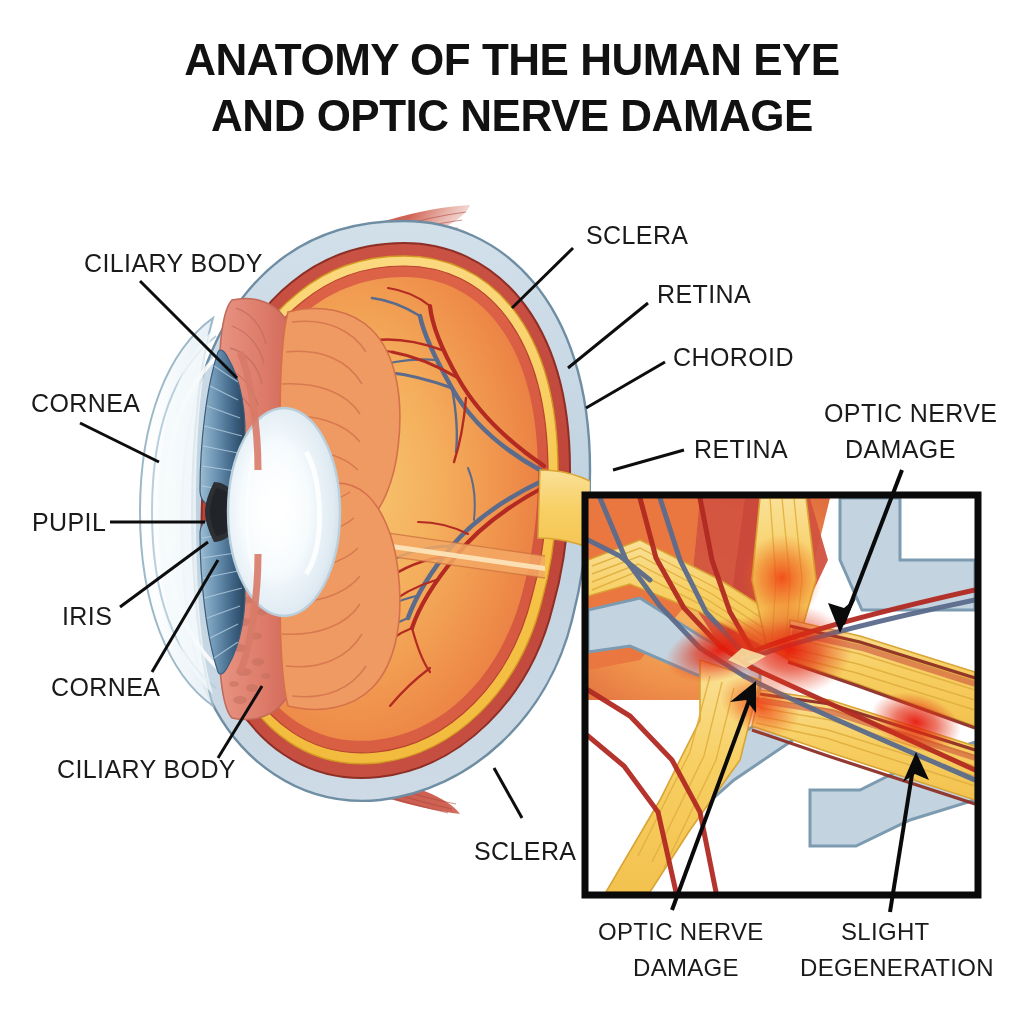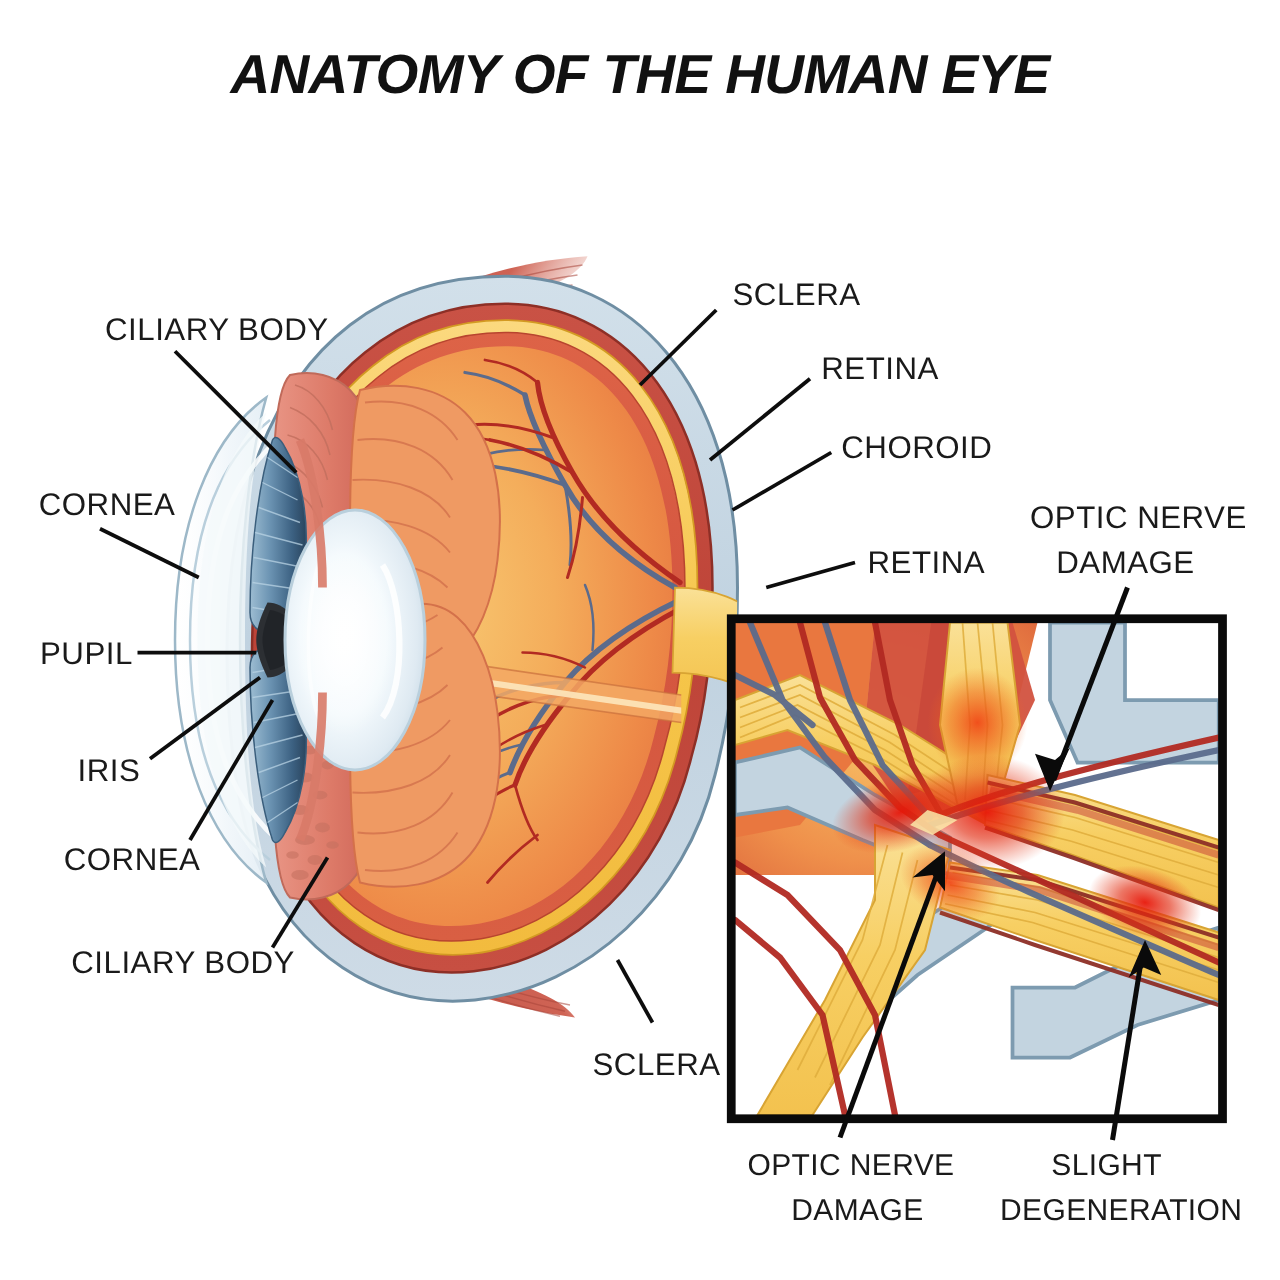--- a/index.html
+++ b/index.html
@@ -21,21 +21,21 @@
     left: 0;
     top: 32px;
     width: 1024px;
     text-align: center;
     font-weight: bold;
     font-size: 44px;
     letter-spacing: -0.5px;
     line-height: 1.28;
     color: #111111;
   }
-  .title-line { display: block; font-style: italic; }
+  .title-line { display: block; }
   svg#scene {
     position: absolute;
     left: 0;
     top: 0;
     width: 1024px;
     height: 1024px;
   }
   .lbl {
     font-family: "Liberation Sans", sans-serif;
     font-size: 25px;
@@ -61,20 +61,21 @@
   }
   .arrowhead { fill: #0a0a0a; }
 </style>
 </head>
 <body>
 
 <div id="page">
 
   <div id="title-block">
     <span class="title-line">ANATOMY OF THE HUMAN EYE</span>
+    <span class="title-line">AND OPTIC NERVE DAMAGE</span>
   </div>
 
   <svg id="scene" viewBox="0 0 1024 1024">
     <defs>
 
       <radialGradient id="gVitreous" cx="0.40" cy="0.45" r="0.78">
         <stop offset="0%" stop-color="#f8c871"></stop>
         <stop offset="38%" stop-color="#f4ad5b"></stop>
         <stop offset="70%" stop-color="#ee8a48"></stop>
         <stop offset="100%" stop-color="#e06a3b"></stop>

